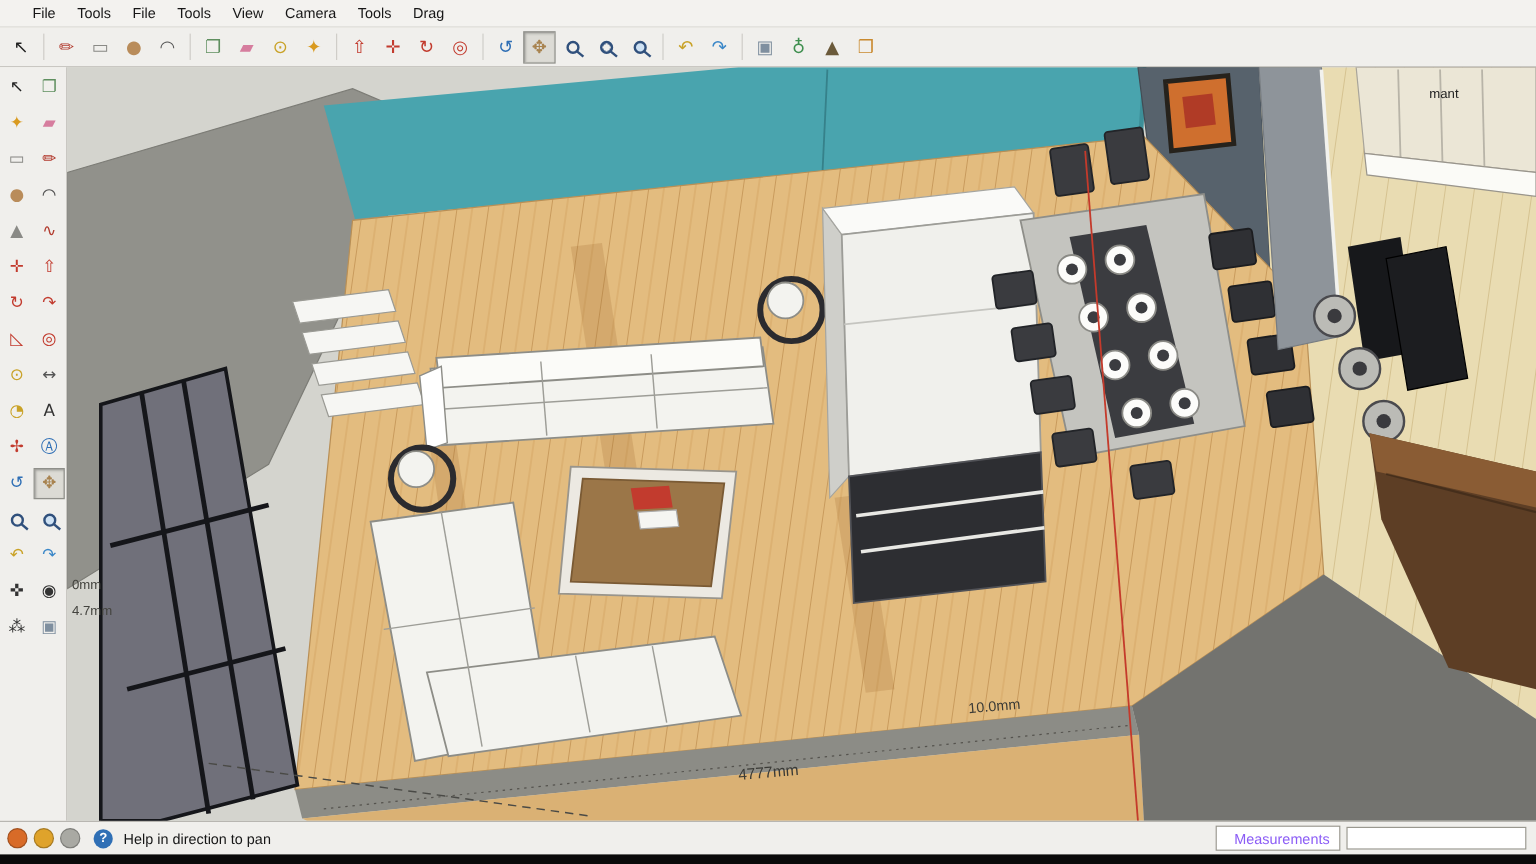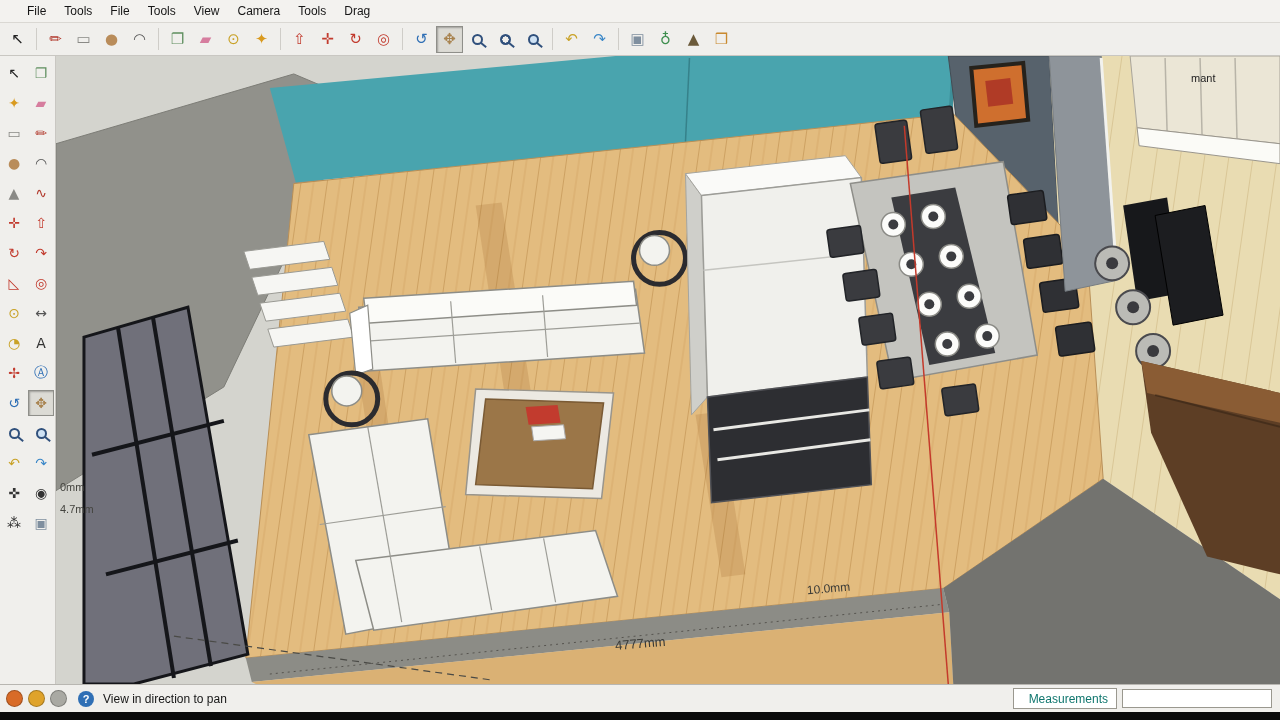--- a/index.html
+++ b/index.html
@@ -41,21 +41,21 @@
 
   
   .statusbar{height:27px;flex:0 0 27px;background:#f0efec;border-top:1px solid #b8b6b1;
              display:flex;align-items:center;padding:0 6px;gap:5px;font-size:12px;color:#161616}
   .sicon{width:15px;height:15px;border-radius:50%;flex:0 0 15px;border:1px solid rgba(0,0,0,.25)}
   .help{width:16px;height:16px;border-radius:50%;background:#2f6fb5;color:#fff;display:flex;
         align-items:center;justify-content:center;font-size:11px;font-weight:bold;flex:0 0 16px;margin-left:6px}
   .hint{margin-left:4px}
   .spacer{flex:1}
   .measure-label{background:#fff;border:1px solid #9a988f;height:19px;display:flex;align-items:center;
-        justify-content:flex-end;padding:0 8px;min-width:86px;font-size:12px;color:#0f766e}
+        justify-content:flex-end;padding:0 8px;min-width:86px;font-size:12px;color:#8b5cf6}
   .measure-input{width:150px;height:19px;border:1px solid #9a988f;background:#fff;
         font-family:"Liberation Sans",sans-serif;font-size:12px;padding:0 4px;box-sizing:border-box;margin-right:2px}
   .bottom-strip{height:8px;flex:0 0 8px;background:#0a0a0a}
 </style>
 </head>
 <body>
 
 <div class="window">
 
   <div class="menubar">
@@ -451,20 +451,20 @@
         <text x="1136" y="26" font-size="11" fill="#222">mant</text>
       </svg>
     </div>
   </div>
 
   <div class="statusbar">
     <span class="sicon" style="background:#d86b28"></span>
     <span class="sicon" style="background:#dfa32b"></span>
     <span class="sicon" style="background:#a9a9a3"></span>
     <span class="help">?</span>
-    <span class="hint">View in direction to pan</span>
+    <span class="hint">Help in direction to pan</span>
     <span class="spacer"></span>
     <span class="measure-label">Measurements</span>
     <input class="measure-input" type="text" value="" style="">
   </div>
 
   <div class="bottom-strip"></div>
 </div>
 
 </body></html>

